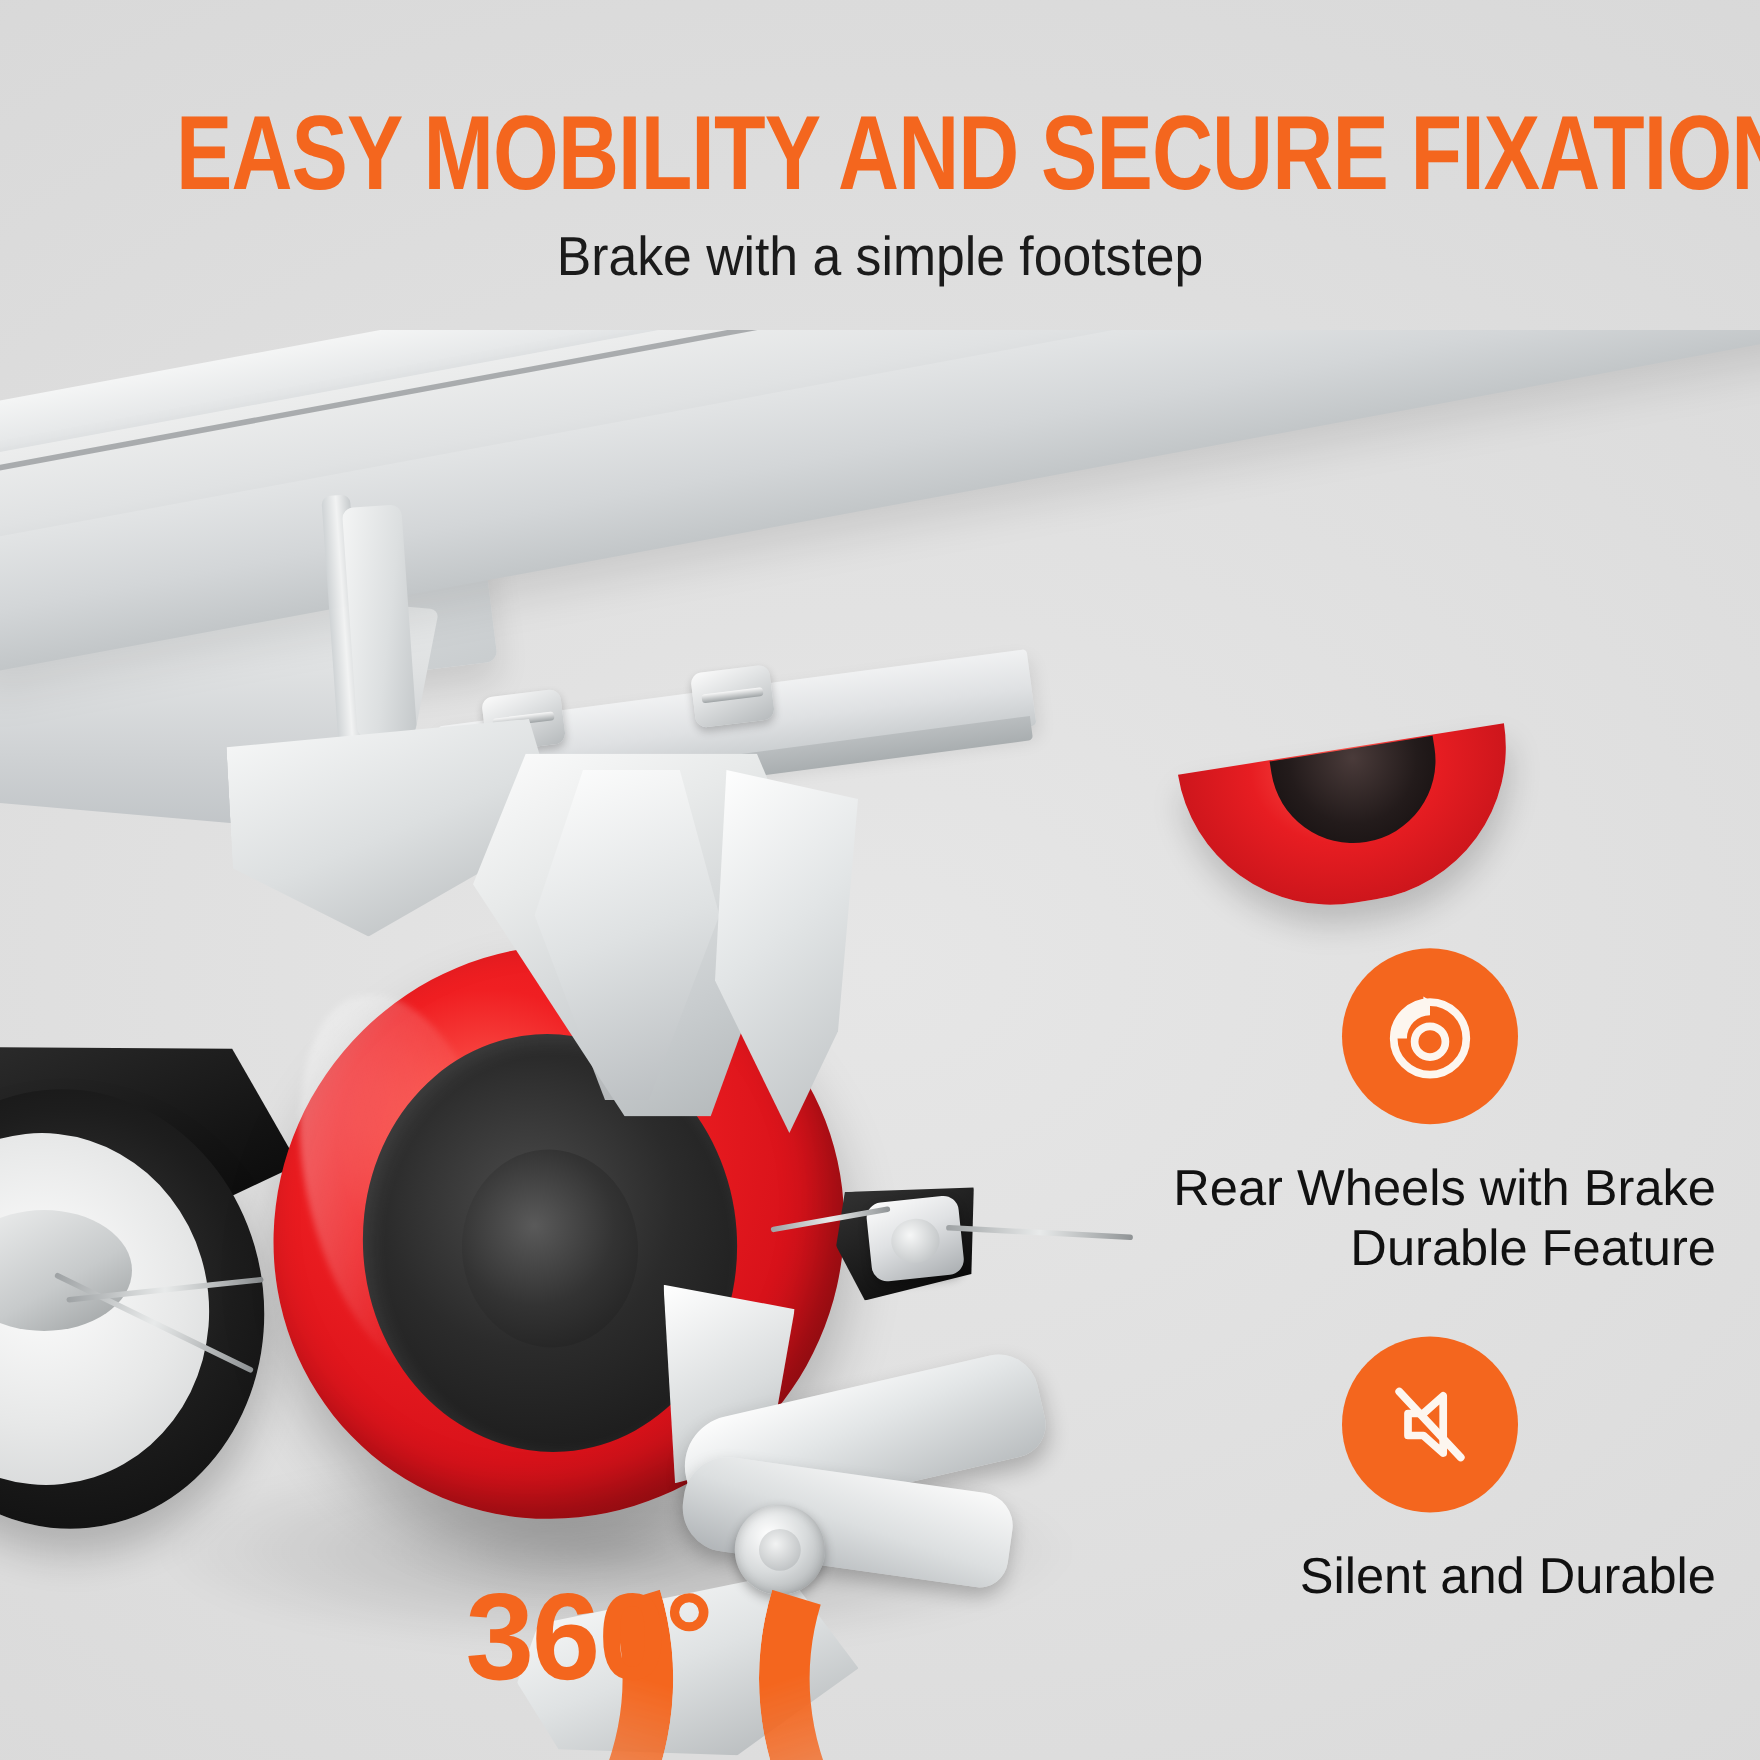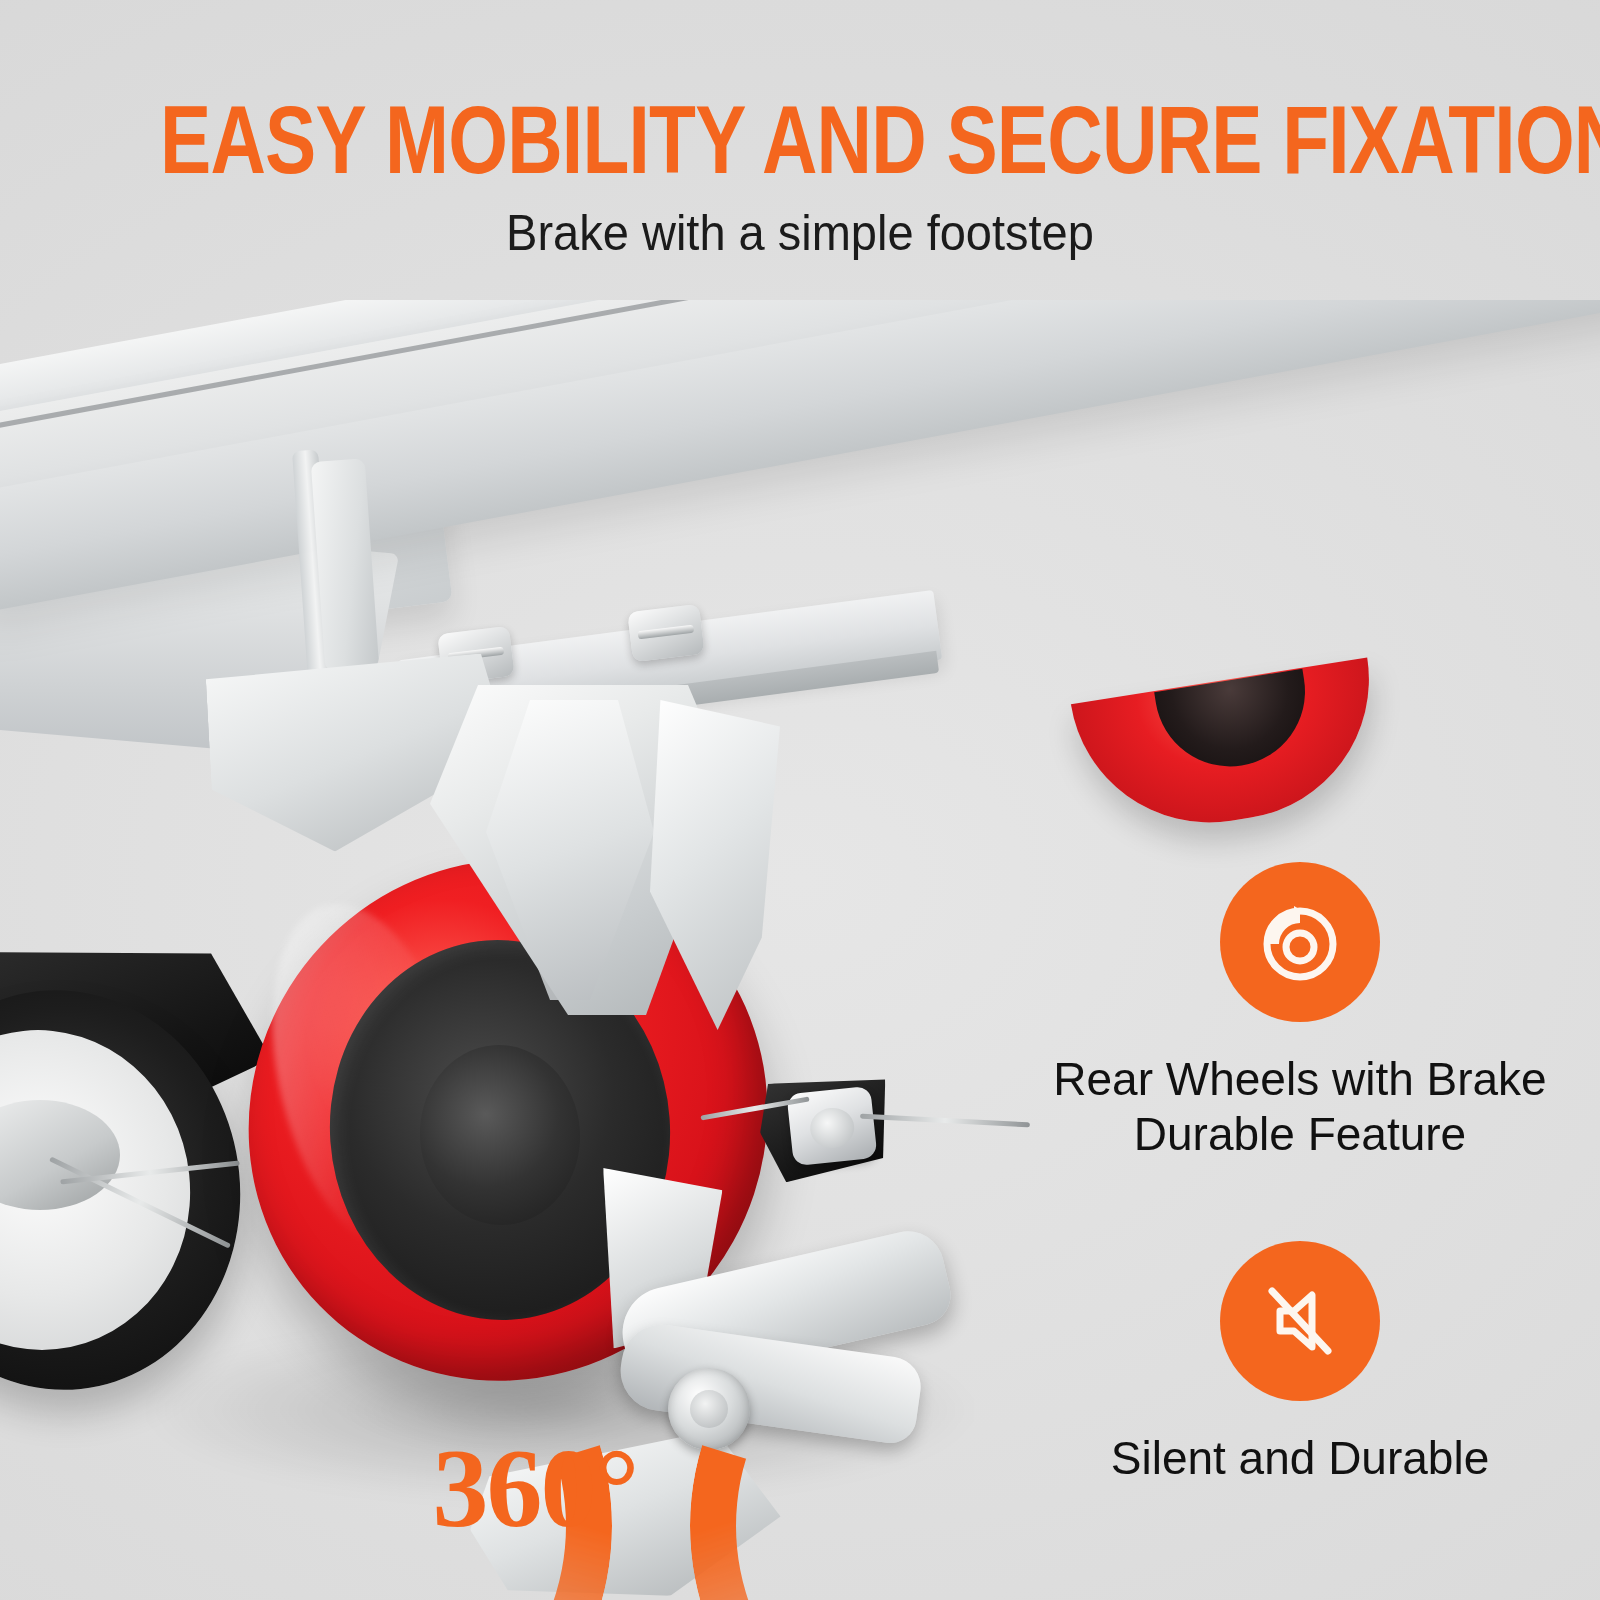--- a/index.html
+++ b/index.html
@@ -276,27 +276,26 @@
     left:690px;top:1250px;
     border-bottom-color:#f4661e;
     transform:rotate(62deg);
     -webkit-mask-image:linear-gradient(-80deg, rgba(0,0,0,0) 8%, rgba(0,0,0,1) 62%);
     mask-image:linear-gradient(-80deg, rgba(0,0,0,0) 8%, rgba(0,0,0,1) 62%);
   }
   .badge-360{
     position:absolute;left:370px;top:1432px;width:330px;text-align:center;
     color:#f4661e;font-size:112px;font-weight:bold;line-height:1;
     letter-spacing:-2px;
-    font-family:Liberation Serif, serif;
-  }
-
-  
-  .feature{position:absolute;width:520px;text-align:center;}
+  }
+
+  
+  .feature{position:absolute;width:520px;text-align:right;}
   .f1{left:1040px;top:862px;}
-  .f2{left:1040px;top:1241px;}
+  .f2{left:1040px;top:1215px;}
   .ficon{
     width:160px;height:160px;border-radius:50%;
     background:#f4661e;margin:0 auto;
     display:flex;align-items:center;justify-content:center;
   }
   .ficon svg{display:block;}
   .fcap{
     margin-top:30px;color:#111;font-size:46px;line-height:1.20;font-weight:400;
   }
 </style>

